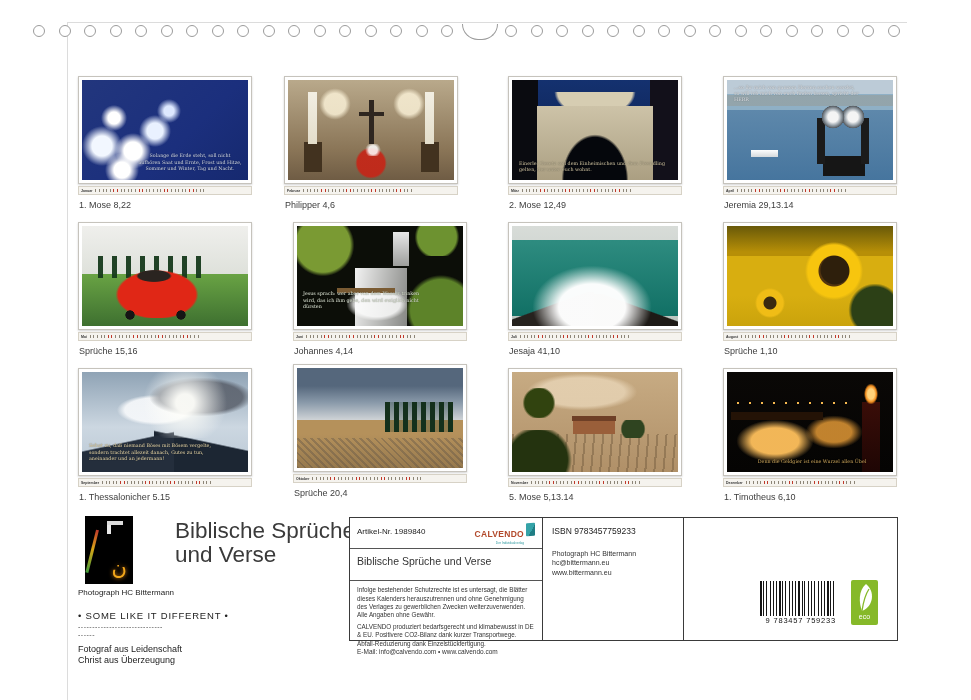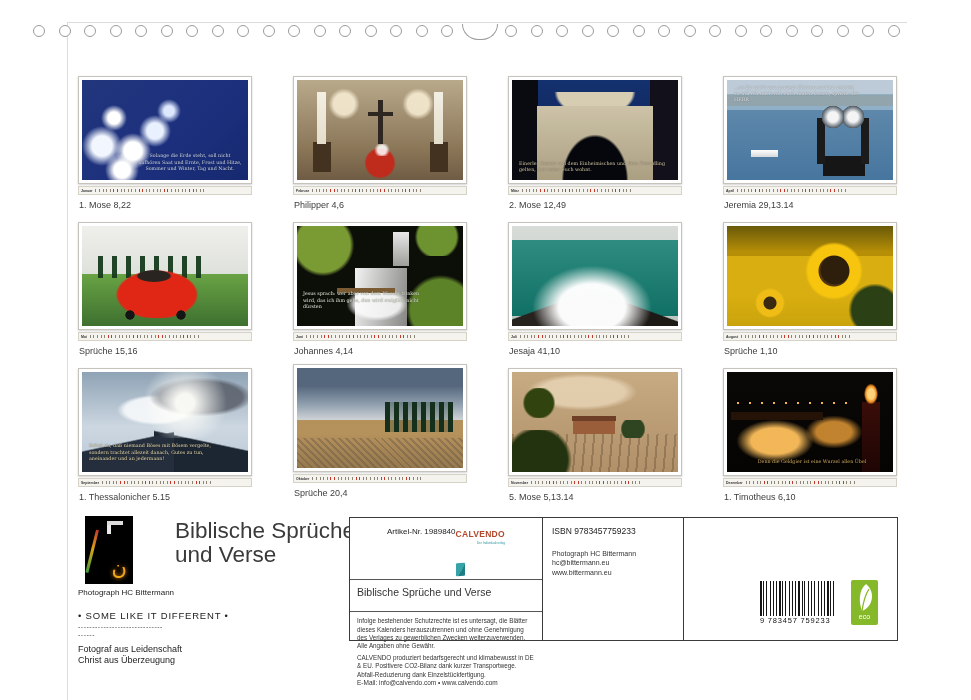--- a/index.html
+++ b/index.html
@@ -145,41 +145,41 @@
   .ph-slogan{font-size:9.5px;letter-spacing:.8px;margin-top:13px;}
   .ph-dash{font-size:7px;line-height:.75;color:#444;margin-top:3px;letter-spacing:.5px;}
   .ph-tag{font-size:9px;margin-top:1px;}
   .ph-tag1{margin-top:6px;}
   .big-title{position:absolute;left:175px;top:519px;width:210px;font-size:22.5px;
              line-height:1.08;color:#3a3a3a;}
   
   .pub-box{position:absolute;left:349px;top:517px;width:549px;height:124px;
            border:1.5px solid #3a3a3a;display:flex;box-sizing:border-box;background:#fff;}
   .pb-col1{width:193px;border-right:1.5px solid #3a3a3a;display:flex;flex-direction:column;box-sizing:border-box;}
-  .pb-head{display:flex;justify-content:center;align-items:flex-start;
+  .pb-head{display:flex;justify-content:space-between;align-items:flex-start;
            padding:5px 7px 3px;border-bottom:1px solid #555;}
   .pb-art{font-size:8px;color:#222;padding-top:4px;}
-  .cal-logo{display:flex;align-items:flex-start;gap:18px;flex-direction:column;}
+  .cal-logo{display:flex;align-items:flex-start;gap:2px;}
   .cal-word{font-size:8.5px;font-weight:bold;color:#b2492b;letter-spacing:.3px;line-height:1;}
   .cal-tag{font-size:3.2px;color:#2f9aa0;text-align:right;line-height:1.4;}
   .cal-icon{width:9px;height:13px;background:linear-gradient(120deg,#35a3a8 60%,#1f7d84 60%);
             border-radius:1px;transform:skewY(-4deg);}
   .pb-title{padding:6px 7px 13px;font-size:10.5px;color:#333;border-bottom:1px solid #555;}
   .pb-legal{padding:5px 7px 0;font-size:6.3px;line-height:1.3;color:#333;}
   .pb-legal .para2{margin-top:4px;}
   .pb-email{margin-top:auto;padding:0 7px 6px;font-size:6.5px;color:#333;}
   .pb-col2{width:141px;border-right:1.5px solid #3a3a3a;box-sizing:border-box;padding:8px 9px;color:#222;}
   .pb-isbn{font-size:8.5px;}
   .pb-addr{margin-top:22px;font-size:8.5px;line-height:1.3;}
   .pb-contact{margin-top:13px;font-size:7px;line-height:1.35;color:#333;}
   .pb-col3{flex:1;position:relative;}
   .barcode{position:absolute;left:76px;bottom:15px;width:76px;}
   .bars{height:40px;background:repeating-linear-gradient(90deg,#161616 0 1.5px,#fff 1.5px 3.2px,
         #161616 3.2px 4.2px,#fff 4.2px 6px,#161616 6px 7px,#fff 7px 9.6px);}
-  .digits{font-size:7.5px;letter-spacing:.8px;text-align:left;background:#fff;margin-top:-5px;color:#111;}
+  .digits{font-size:7.5px;letter-spacing:.8px;text-align:right;background:#fff;margin-top:-5px;color:#111;}
   .eco-badge{position:absolute;right:19px;bottom:15px;width:27px;height:45px;background:#86b929;
              border-radius:2px;display:flex;flex-direction:column;align-items:center;}
   .eco-text{font-size:7px;color:#fff;margin-top:-3px;}
 </style>
 </head>
 <body>
 
 <div id="canvas">
   <div class="sheet"></div>
 
@@ -262,21 +262,21 @@
           <span class="tick red"></span>
           <span class="tick red"></span>
           <span class="tick"></span>
           <span class="tick"></span>
           <span class="tick"></span>
         </span>
     </div>
     <div class="caption">1. Mose 8,22</div>
   </div>
 
-  <div class="cell" style="left:293px;top:76px">
+  <div class="cell" style="left:284px;top:76px">
     <div class="card">
       <div class="photo p2">
         
       </div>
     </div>
     <div class="minical">
       <span class="mon">Februar</span>
       <span class="ticks">
           <span class="tick"></span>
           <span class="tick"></span>

